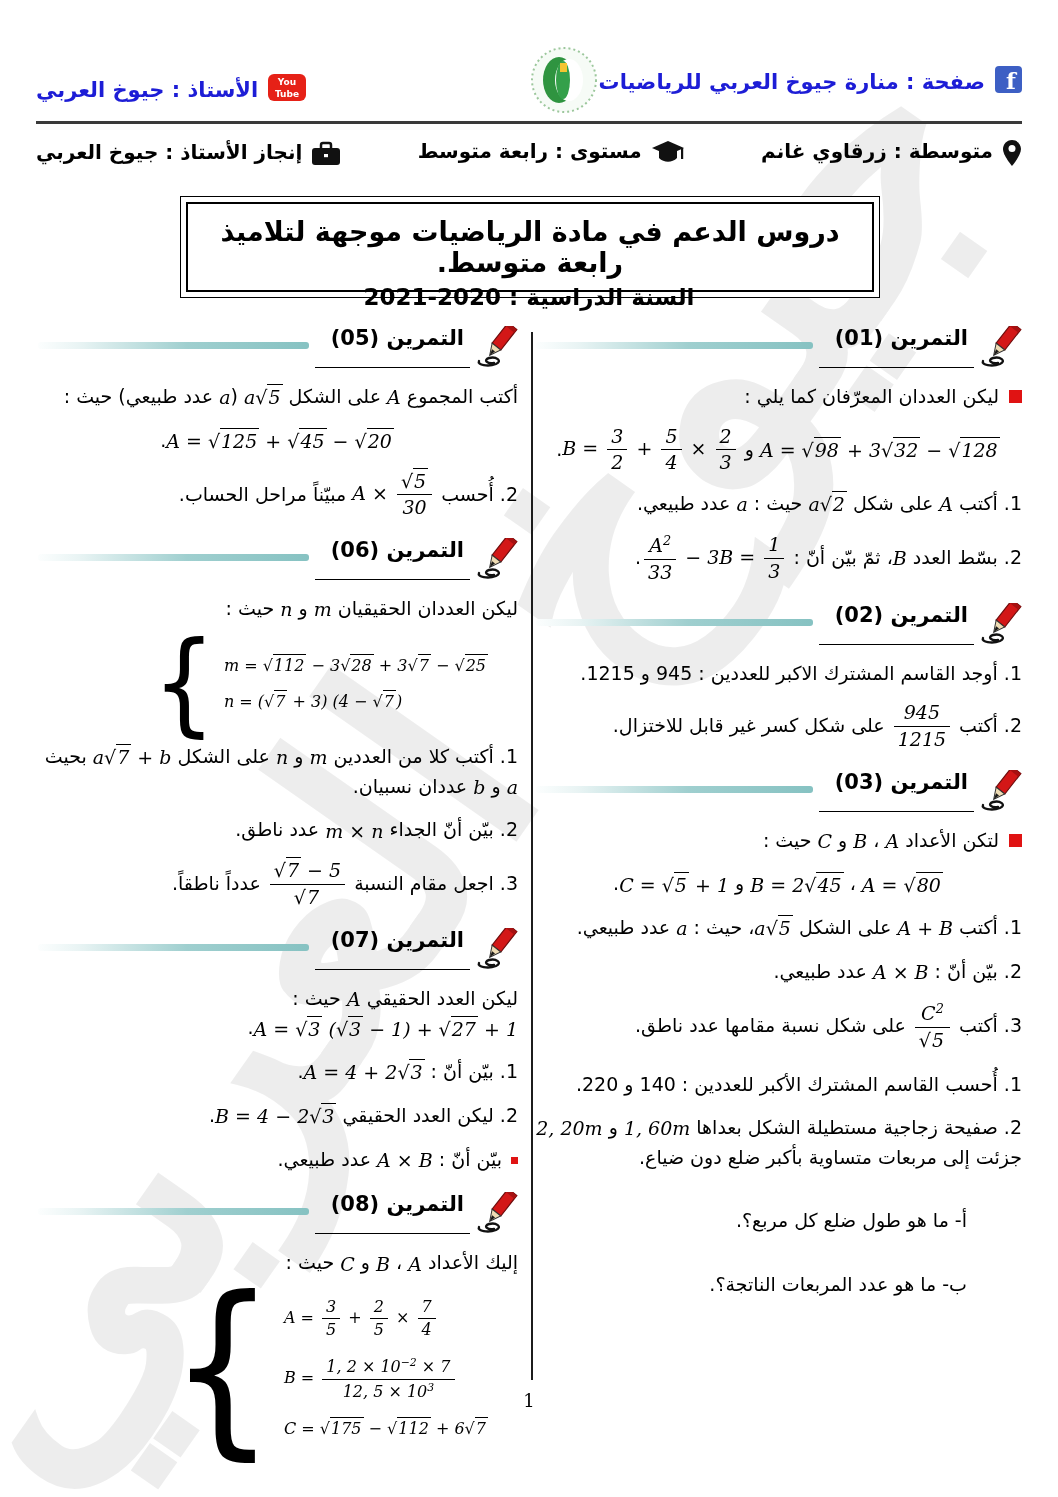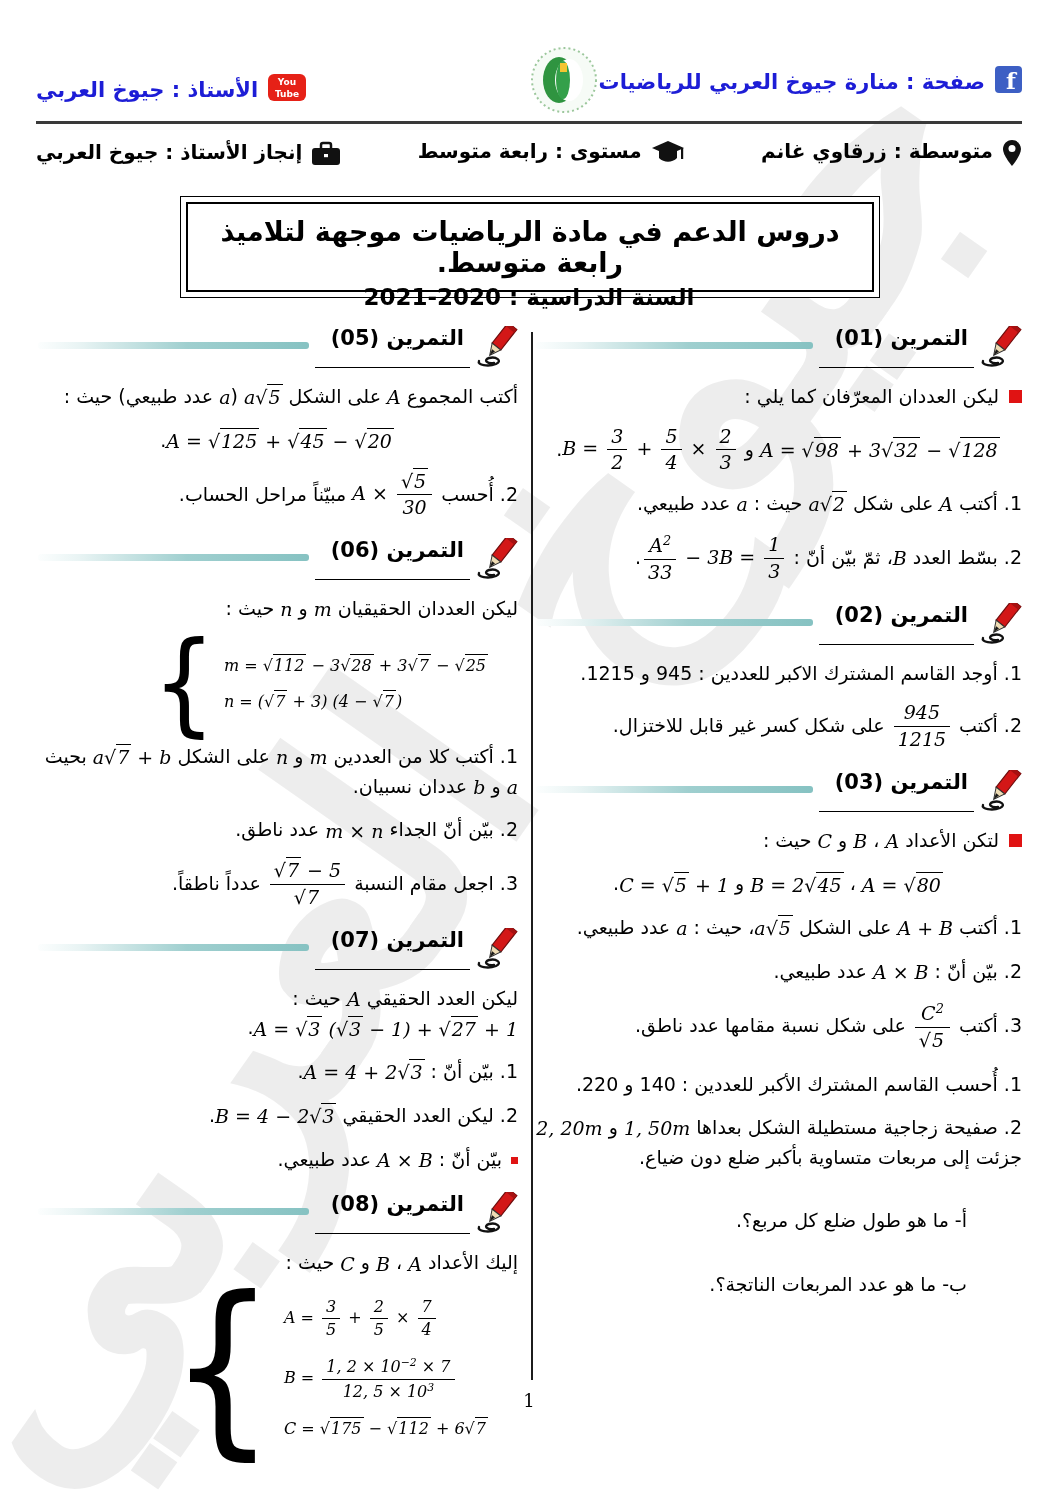--- a/index.html
+++ b/index.html
@@ -221,21 +221,21 @@
         <div class="ex-line center"><span class="math">A = <span class="sq">√<span class="rad">80</span></span></span> ، <span class="math">B = 2<span class="sq">√<span class="rad">45</span></span></span> و <span class="math">C = <span class="sq">√<span class="rad">5</span></span> + 1</span>.</div>
         <div class="ex-line">1. أكتب <span class="math">A + B</span> على الشكل <span class="math">a<span class="sq">√<span class="rad">5</span></span></span>، حيث : <span class="math">a</span> عدد طبيعي.</div>
         <div class="ex-line">2. بيّن أنّ : <span class="math">A × B</span> عدد طبيعي.</div>
         <div class="ex-line">3. أكتب <span class="math"><span class="frac">
               <span class="num">C<sup>2</sup></span>
               <span class="den"><span class="sq">√<span class="rad">5</span></span></span>
             </span></span> على شكل نسبة مقامها عدد ناطق.</div>
       </div>
       <div class="exercise">
         <div class="ex-line">1. أُحسب القاسم المشترك الأكبر للعددين : 140 و 220.</div>
-        <div class="ex-line">2.  صفيحة زجاجية مستطيلة الشكل بعداها <span class="math">1, 50m</span> و <span class="math">2, 20m</span> جزئت إلى مربعات متساوية بأكبر ضلع دون ضياع.</div>
+        <div class="ex-line">2.  صفيحة زجاجية مستطيلة الشكل بعداها <span class="math">1, 60m</span> و <span class="math">2, 20m</span> جزئت إلى مربعات متساوية بأكبر ضلع دون ضياع.</div>
         <div class="ex-line indent">أ- ما هو طول ضلع كل مربع؟.</div>
         <div class="ex-line indent">ب- ما هو عدد المربعات الناتجة؟.</div>
       </div>
     </div>
   <div id="col-left" class="col">
       <div class="exercise">
         <div class="ex-header">
           <svg class="pencil" width="44" height="42" viewBox="0 0 44 42">
             <path d="M5 35 c-2 4 9 6 17 3 c7 -3 0 -8 -7 -6 c-6 2 -2 6 5 5" fill="none" stroke="#111" stroke-width="2.4" stroke-linecap="round"></path>
             <g transform="rotate(38 27 14)">

